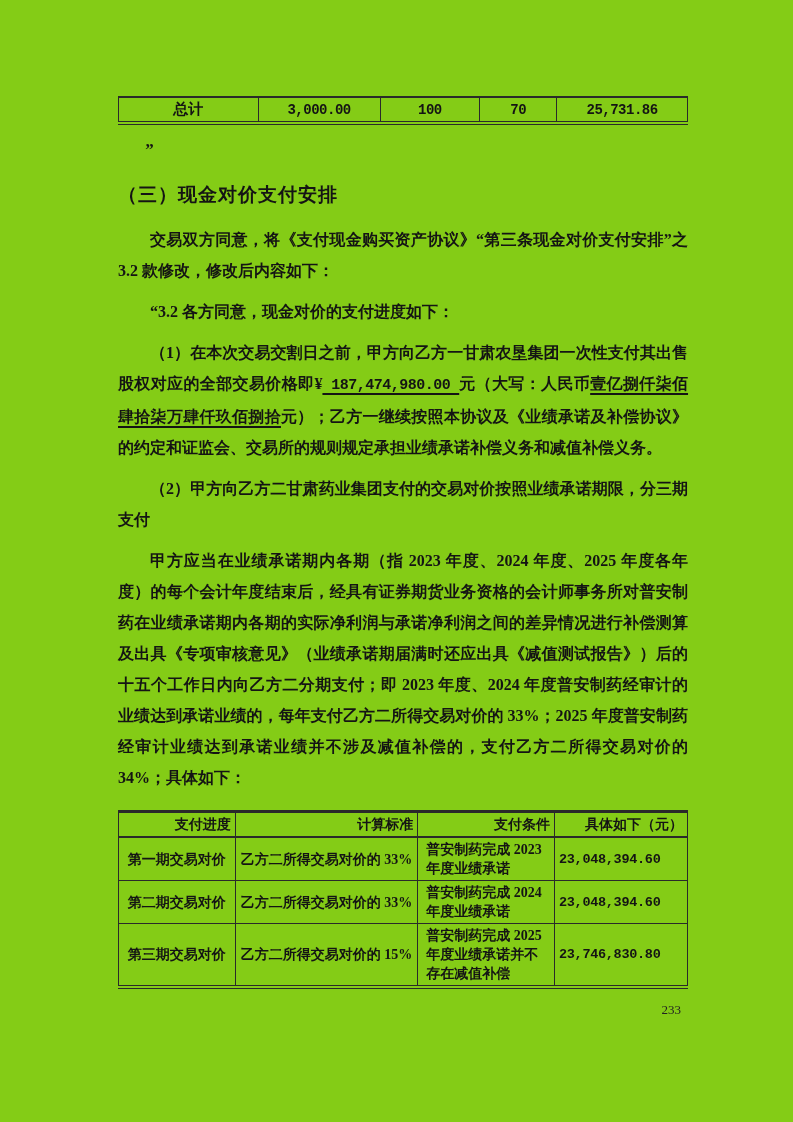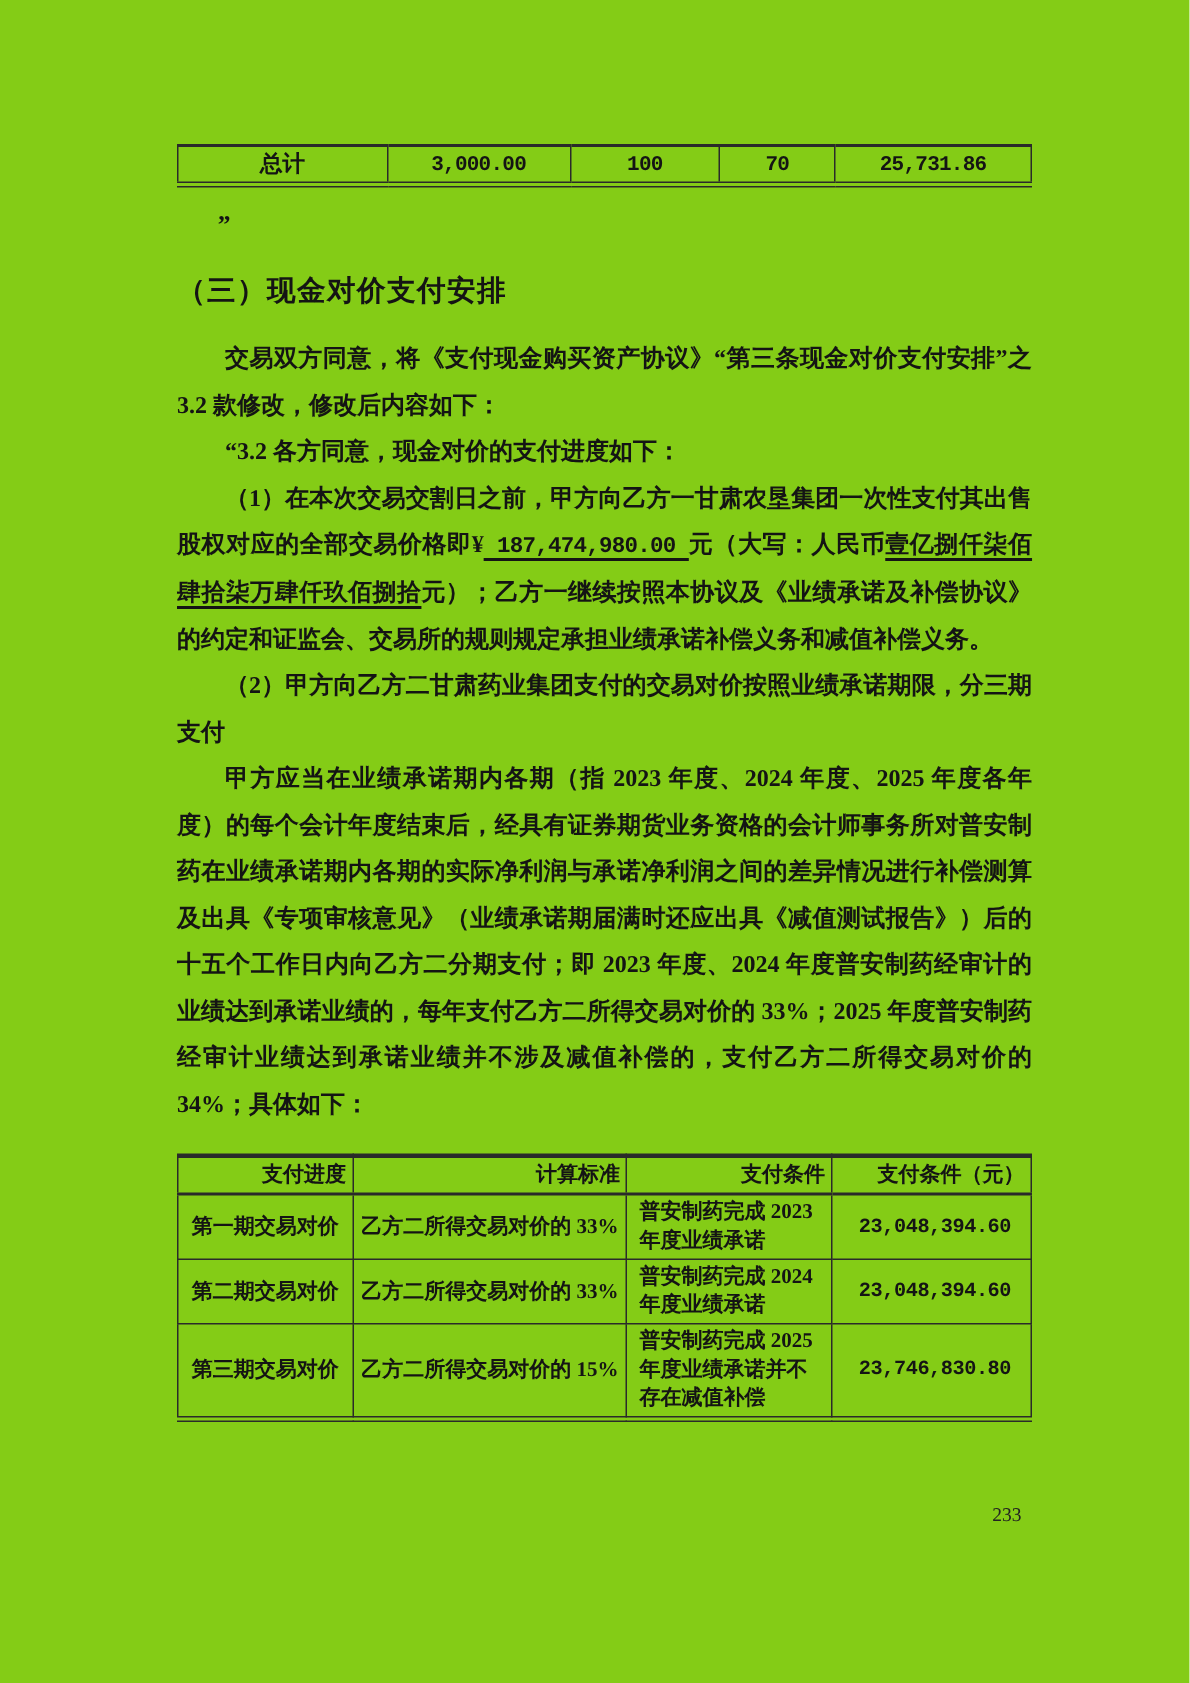--- a/index.html
+++ b/index.html
@@ -49,20 +49,21 @@
     font-size: 17px;
     line-height: 26px;
   }
   .heading {
     margin-top: 18px;
     font-size: 19px;
     line-height: 28px;
     letter-spacing: 1px;
   }
   .para {
+    margin-top: 10px;
     font-size: 16px;
     line-height: 31px;
     text-align: justify;
     text-indent: 2em;
   }
   .para.first { margin-top: 15px; }
   .underline {
     text-decoration: underline;
     text-underline-offset: 4px;
     text-decoration-thickness: 1.5px;
@@ -84,21 +85,21 @@
     line-height: 19px;
   }
   .schedule-table .hdr td {
     border-bottom: 2px solid #2a2a2a;
     text-align: right;
     height: 25px;
   }
   .schedule-table td.c-phase { text-align: center; height: 38px; }
   .schedule-table td.c-standard { text-align: center; }
   .schedule-table td.c-condition { text-align: left; padding-left: 8px; }
-  .schedule-table td.c-amount { text-align: right; padding-right: 13px; font-size: 13.5px; letter-spacing: -0.3px; }
+  .schedule-table td.c-amount { text-align: left; padding-right: 13px; font-size: 13.5px; letter-spacing: -0.3px; }
   
   .page-number {
     position: absolute;
     top: 1002px;
     right: 112px;
     font-size: 13px;
     font-weight: normal;
     font-family: Liberation Serif, serif;
     color: #222;
   }
@@ -147,21 +148,21 @@
         <col style="width:117px">
           <col style="width:183px">
           <col style="width:137px">
           <col style="width:133px">
       </colgroup>
       <tbody>
         <tr class="hdr">
           <td>支付进度</td>
           <td>计算标准</td>
           <td>支付条件</td>
-          <td>支付条件（元）</td>
+          <td>具体如下（元）</td>
         </tr>
         <tr>
           <td class="c-phase">第一期交易对价</td>
           <td class="c-standard">乙方二所得交易对价的 33%</td>
           <td class="c-condition">普安制药完成 2023 年度业绩承诺</td>
           <td class="c-amount num">23,048,394.60</td>
         </tr>
         <tr>
           <td class="c-phase">第二期交易对价</td>
           <td class="c-standard">乙方二所得交易对价的 33%</td>

